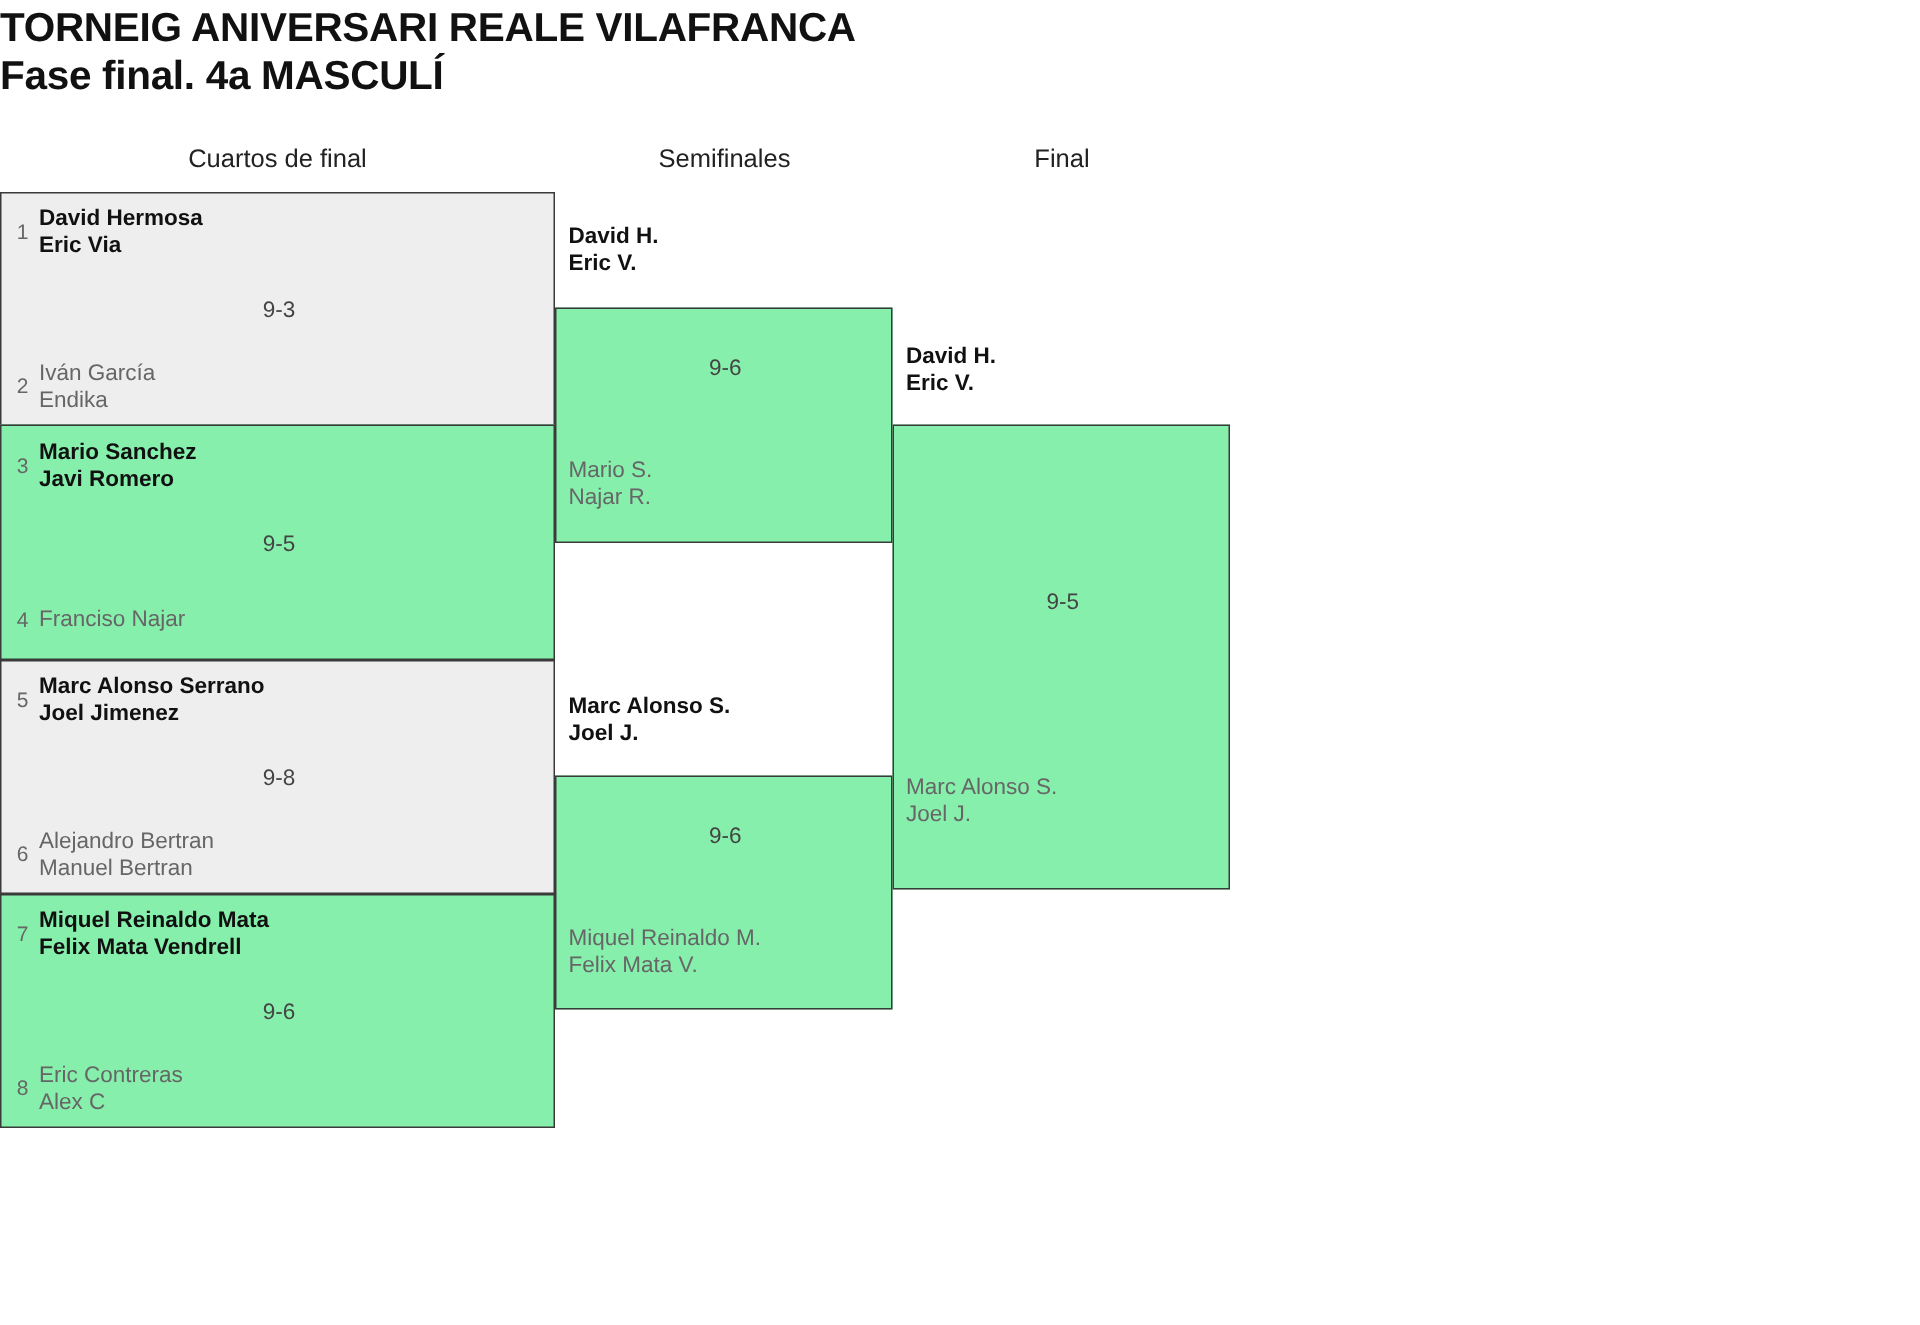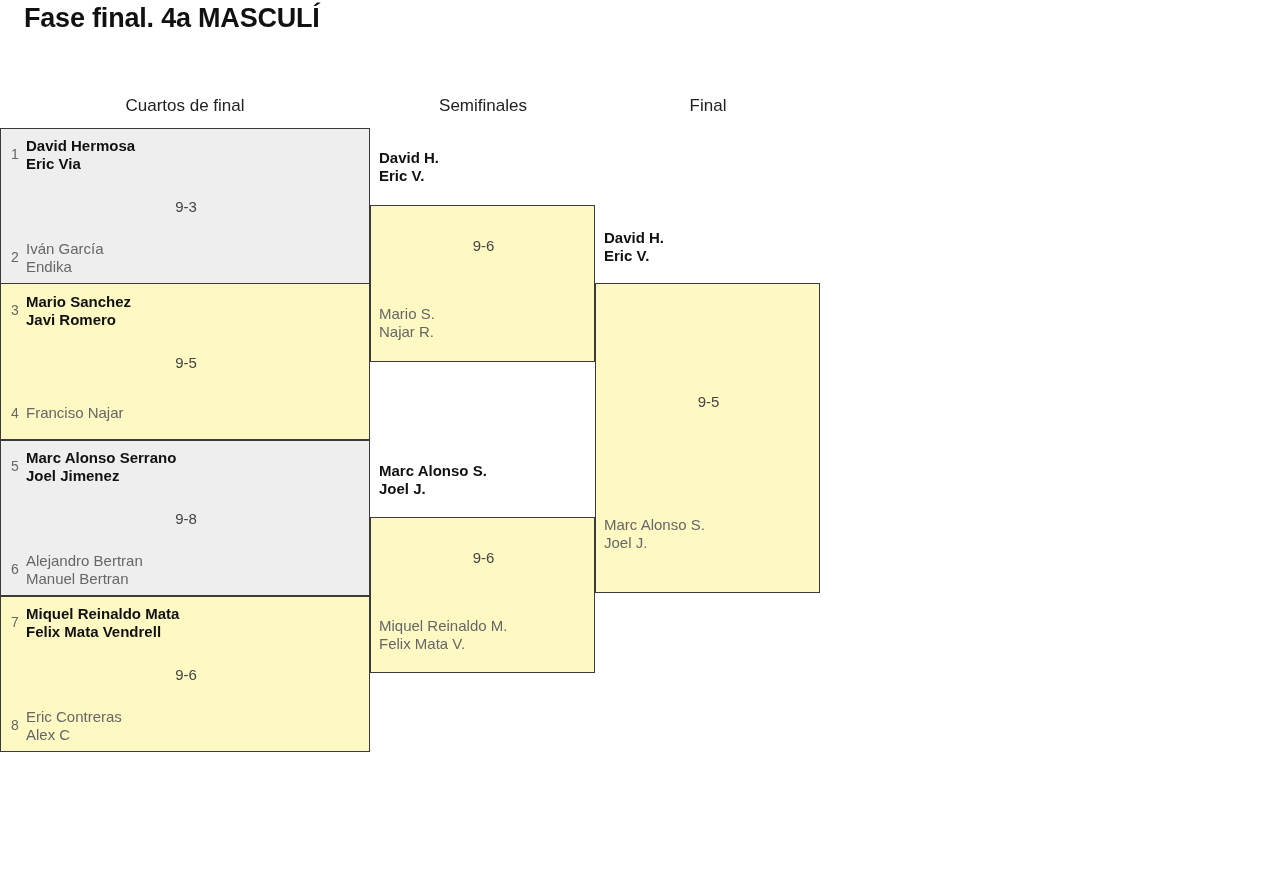--- a/index.html
+++ b/index.html
@@ -32,21 +32,20 @@
     letter-spacing: -0.2px;
     white-space: nowrap;
   }
   .title-line2 {
     font-size: 27px;
     font-weight: bold;
     color: #111111;
     line-height: 32px;
     letter-spacing: -0.2px;
     white-space: nowrap;
-    padding-left: 24px;
   }
 
   
   .logo {
     position: absolute;
     left: 1048px;
     top: 6px;
     width: 228px;
     height: 62px;
   }
@@ -69,21 +68,21 @@
     font-size: 17px;
     color: #222222;
     text-align: center;
     white-space: nowrap;
   }
 
   
   .match {
     position: absolute;
     border: 1px solid #3a3a3a;
-    background: #fef9c3;
+    background: #86efac;
   }
   .match.shaded { background: #eeeeee; }
 
   .seed {
     position: absolute;
     left: 7px;
     font-size: 14px;
     color: #666666;
     width: 14px;
     text-align: center;
@@ -104,20 +103,21 @@
     text-align: center;
     white-space: nowrap;
   }
 </style>
 </head>
 <body>
 
 <div id="page">
 
   <div class="title-block">
+    <div class="title-line1">TORNEIG ANIVERSARI REALE VILAFRANCA</div>
     <div class="title-line2">Fase final. 4a MASCULÍ</div>
   </div>
 
 
   <div class="round-label" style="left:35px; width:300px;">Cuartos de final</div>
   <div class="round-label" style="left:333px; width:300px;">Semifinales</div>
   <div class="round-label" style="left:558px; width:300px;">Final</div>
 
   <div class="match shaded" style="left:0px; top:128px; width:370px; height:156px;">
     <span class="seed" style="top:17px;">1</span>

